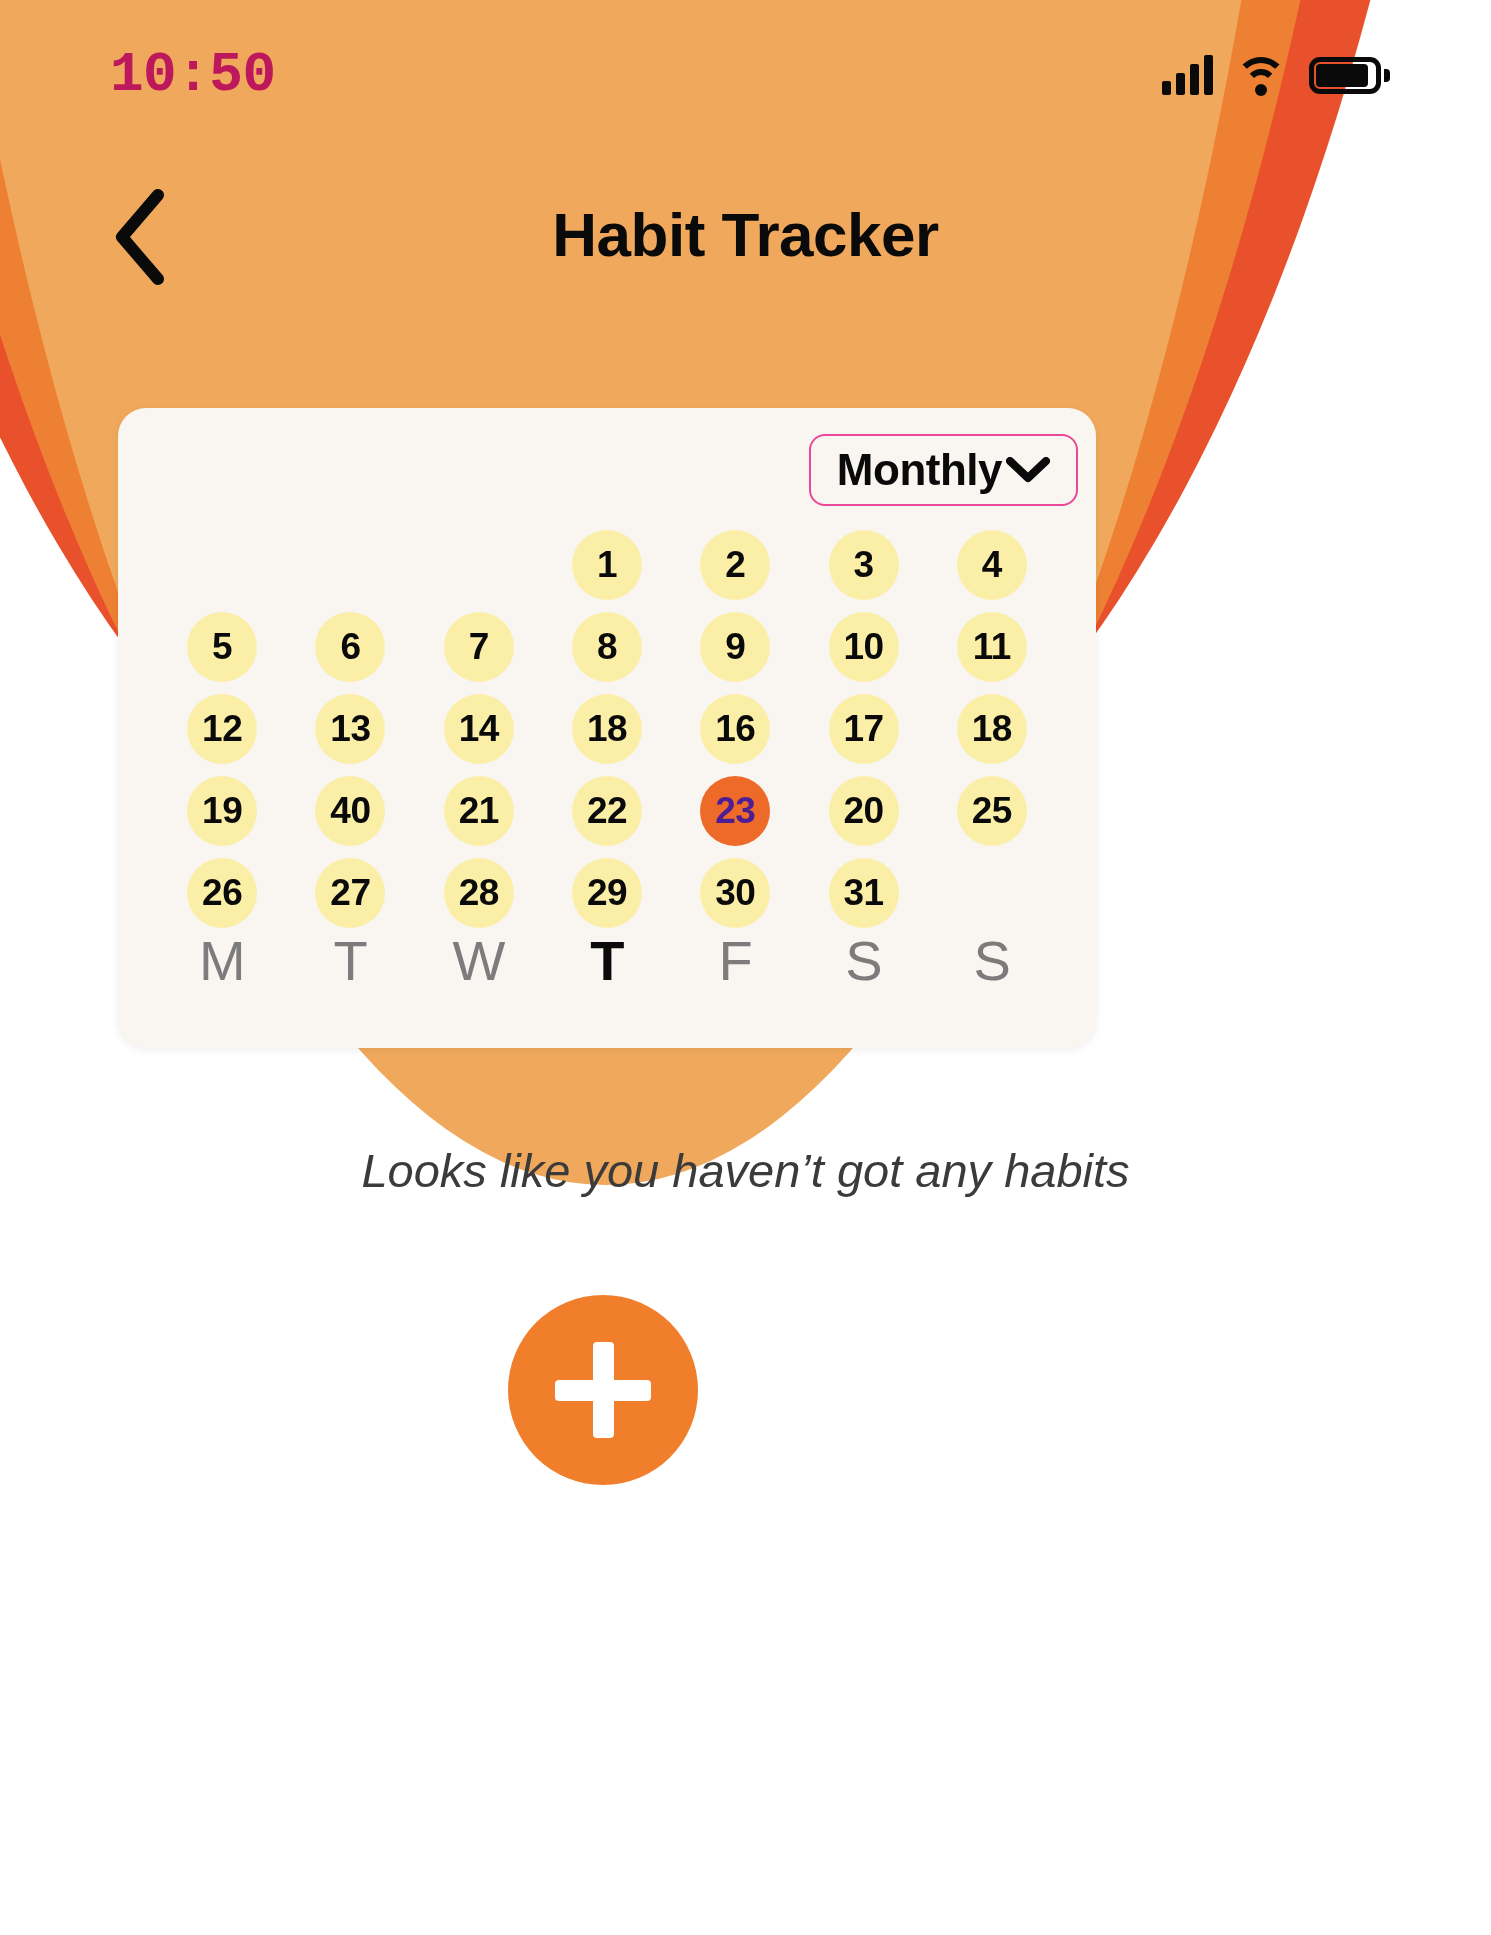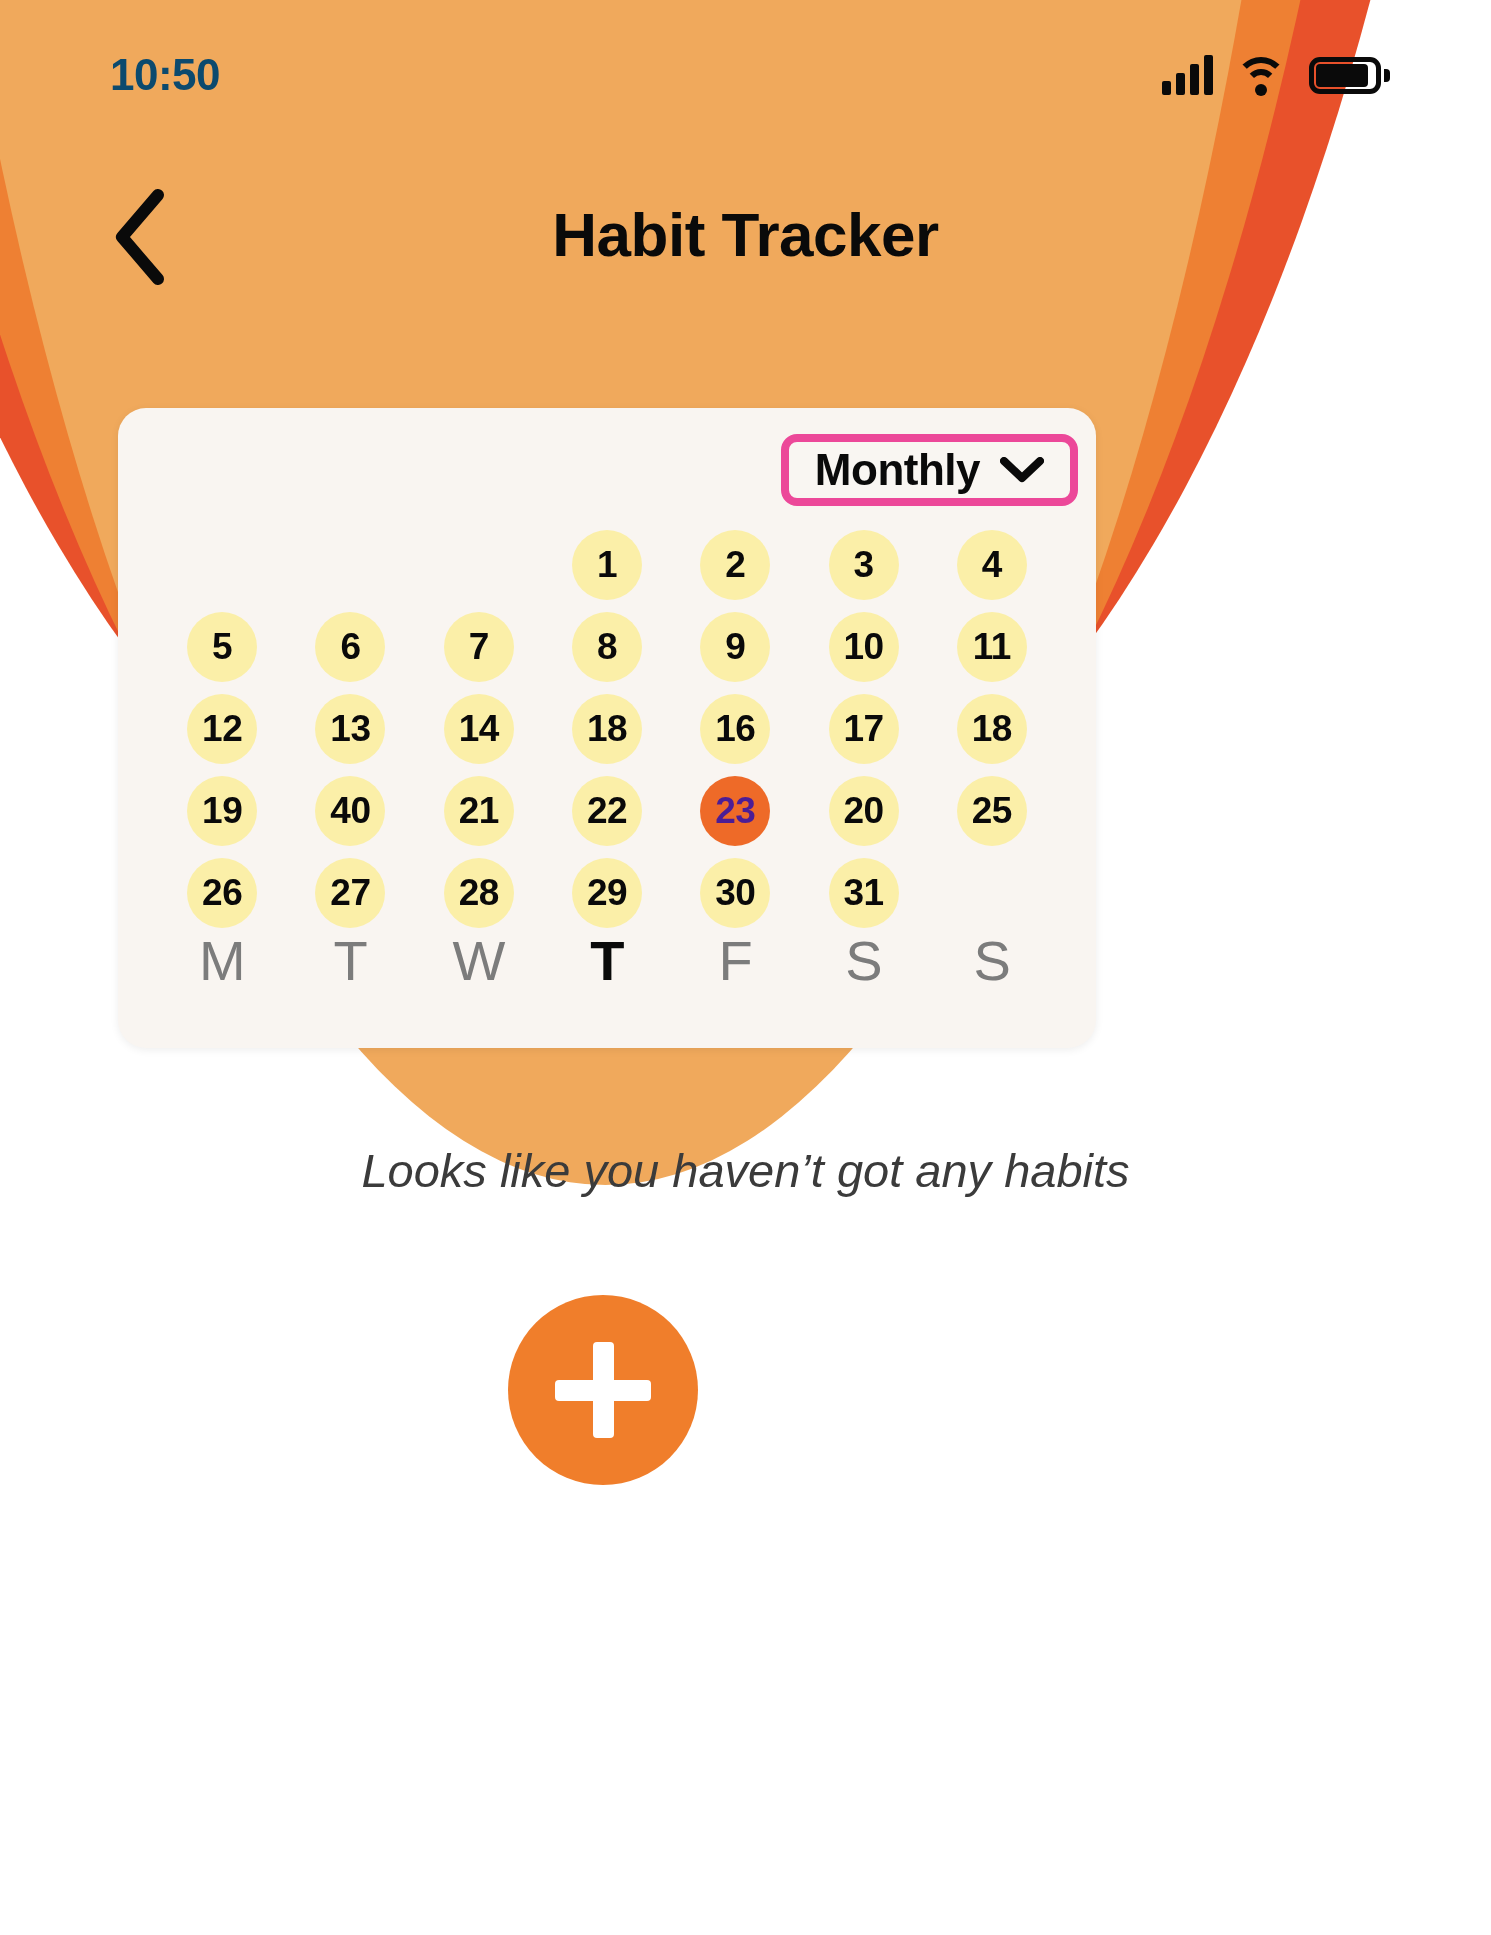--- a/index.html
+++ b/index.html
@@ -63,22 +63,22 @@
   .statusbar {
     position:absolute;
     left:0; top:0;
     width:1491px; height:150px;
     display:flex; align-items:center;
     justify-content:space-between;
     padding:0 110px 0 110px;
     z-index:5;
   }
   .status-time {
-    font-size:44px; font-weight:bold;
-    color:#0c4a6e; letter-spacing:-0.5px;
+    font-size:56px; font-weight:bold;
+    color:#be185d; letter-spacing:-0.5px;font-family:Liberation Mono, monospace;
   }
   .status-icons {
     display:flex; align-items:center; gap:22px;
   }
   
   .ic-signal { display:flex; align-items:flex-end; gap:5px; height:40px; }
   .ic-signal i { display:block; width:9px; background:#0a0a0a; border-radius:2px; }
   .ic-signal i:nth-child(1){ height:14px; }
   .ic-signal i:nth-child(2){ height:22px; }
   .ic-signal i:nth-child(3){ height:31px; }
@@ -146,23 +146,23 @@
     border-radius:28px;
     box-shadow:0 2px 8px rgba(0,0,0,0.07);
     z-index:6;
   }
 
   .cal-dropdown {
     position:absolute;
     right:18px; top:26px;
     height:72px;
     padding:0 26px;
-    display:flex; align-items:center; gap:20px;
+    display:flex; align-items:center; gap:4px;
     background:#F9F6F2;
-    border:8px solid #ec4899;
+    border:2px solid #ec4899;
     border-radius:16px;
     cursor:pointer;
   }
   .cal-dropdown .dd-label {
     font-size:44px; font-weight:bold; color:#0a0a0a;
     letter-spacing:-0.5px;
   }
 
   
   .cal-grid {

